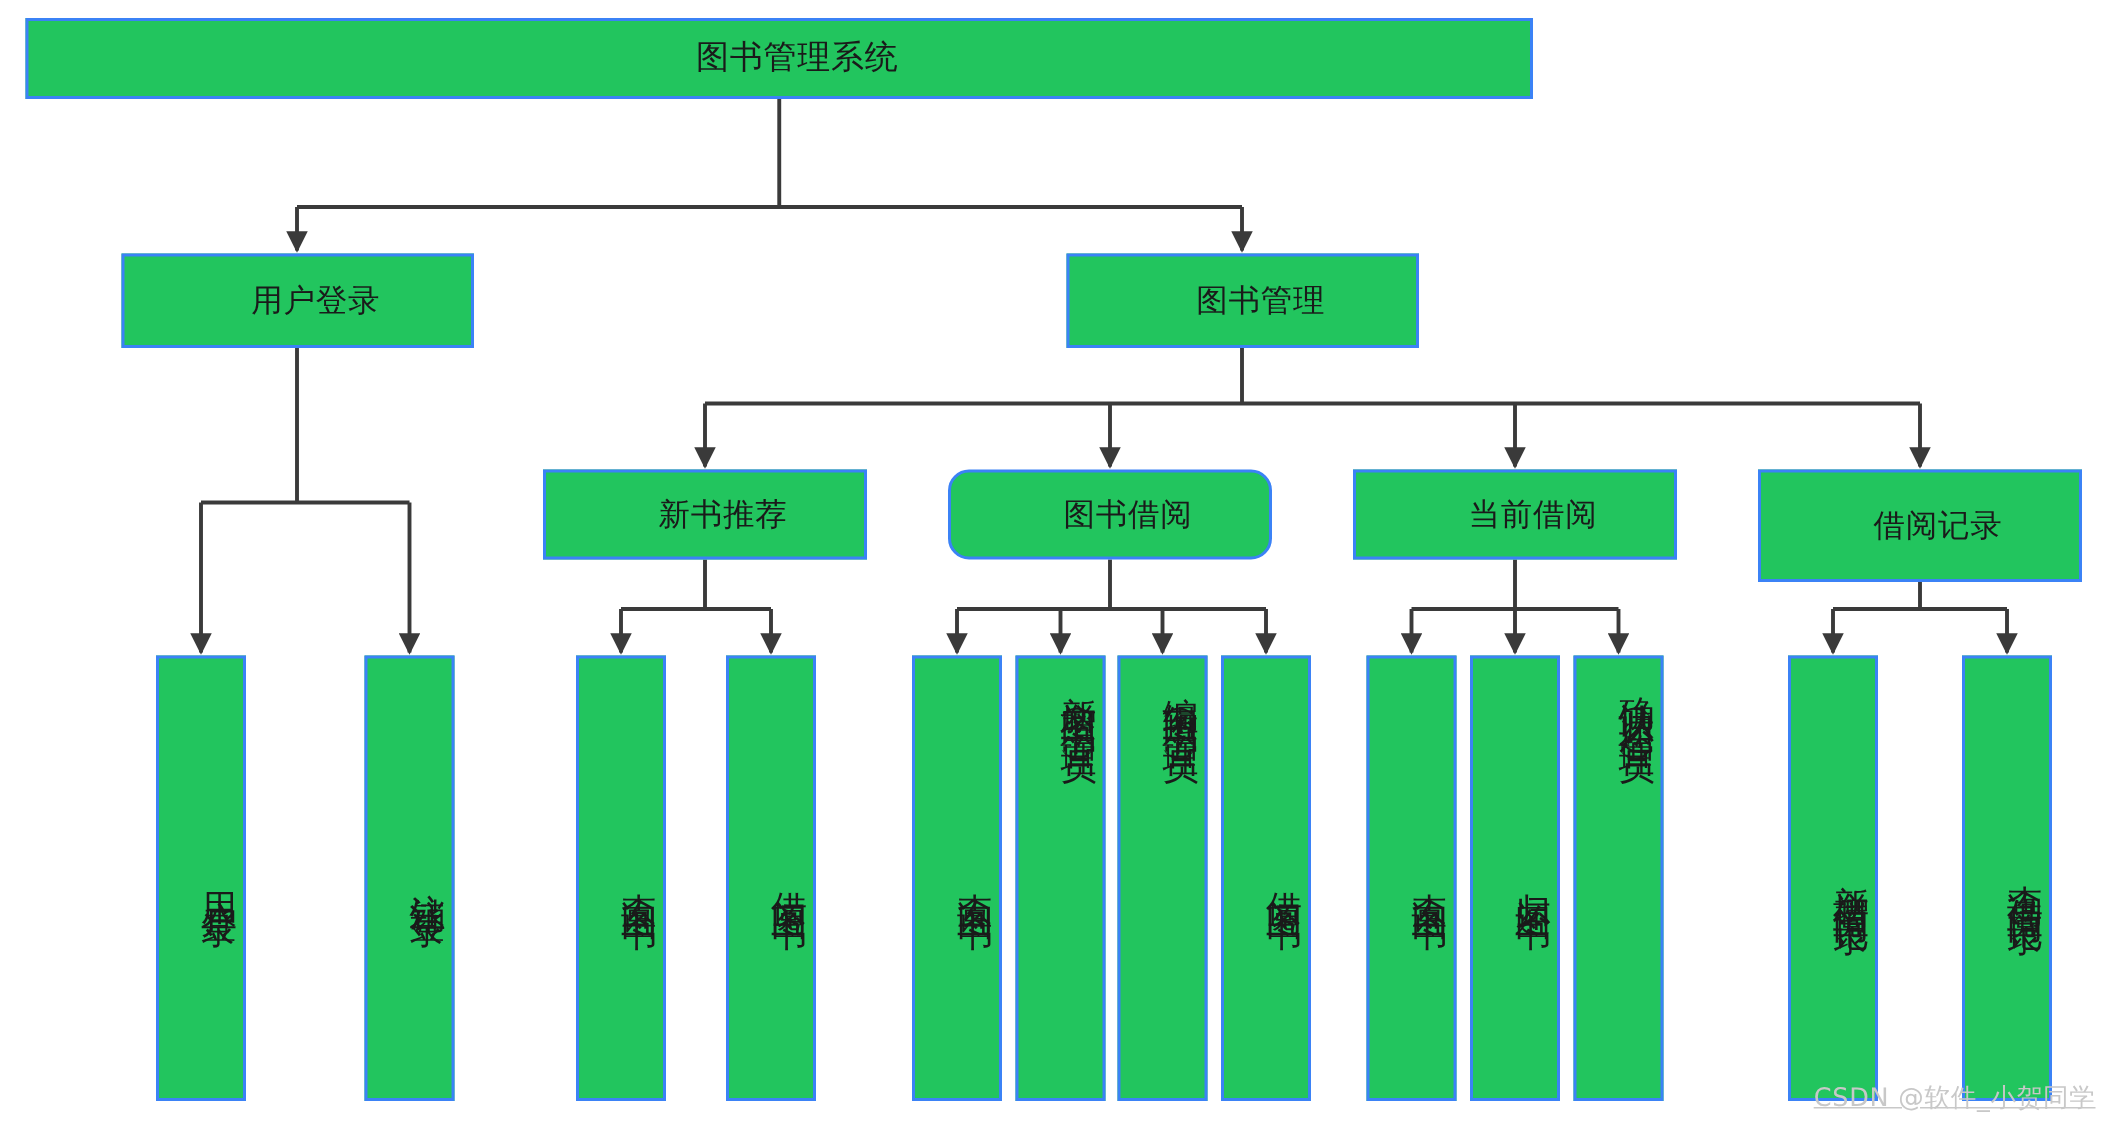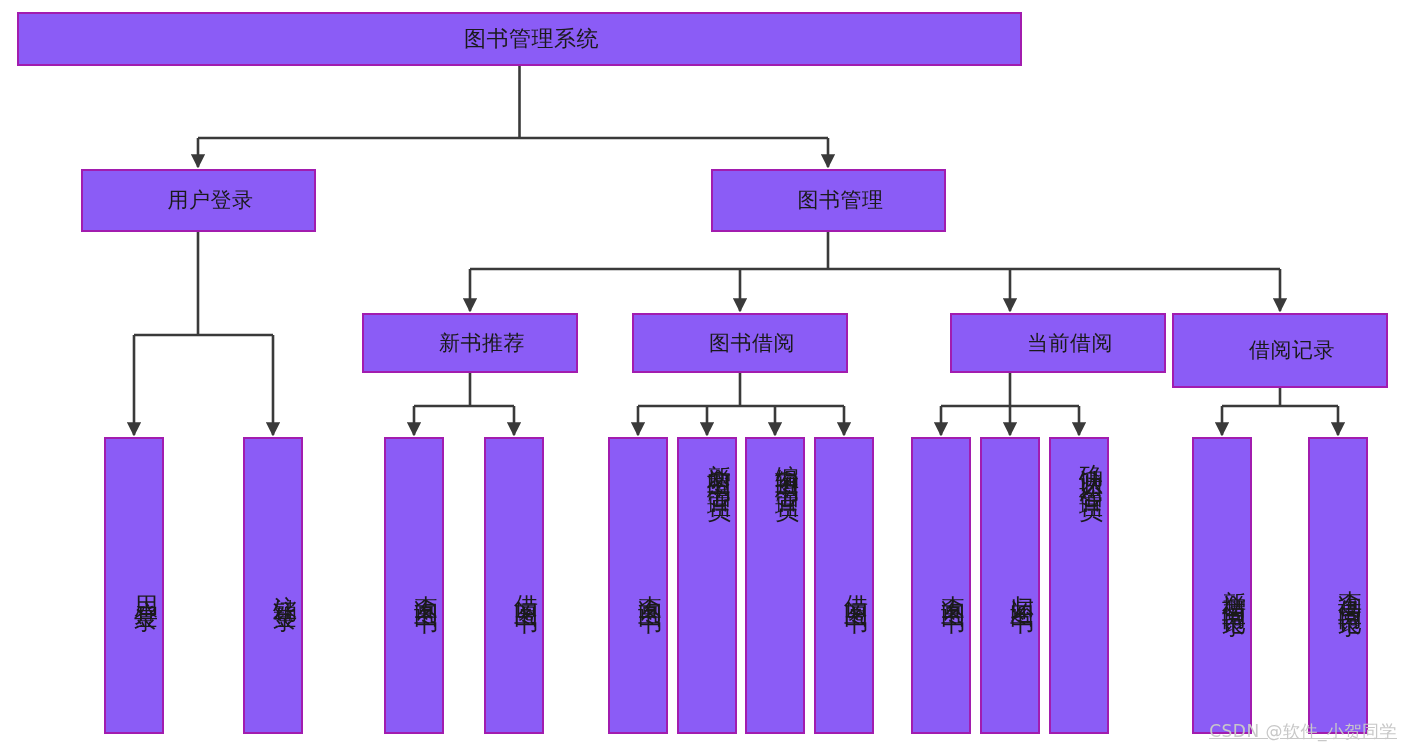--- a/index.html
+++ b/index.html
@@ -9,22 +9,22 @@
     font-family:"DejaVu Sans","Liberation Sans",sans-serif;
     overflow:hidden;
   }
   #canvas{position:relative;width:1405px;height:747px;}
 
   svg.edges{position:absolute;left:0;top:0;width:1405px;height:747px;pointer-events:none;}
 
   .node{
     position:absolute;
     box-sizing:border-box;
-    background:#8b5cf6;
-    border:2px solid #a21caf;
+    background:#22c55e;
+    border:2px solid #3b82f6;
     display:flex;
     align-items:center;
     justify-content:center;
     color:#1a1a1a;
     padding-left:24px;
   }
   .node .lbl{
     display:block;
     text-align:center;
     line-height:1.18;
@@ -129,24 +129,24 @@
   <div class="node h-node" style="left:81px;top:169px;width:235px;height:63px;">
     <span class="lbl">用户登录</span>
   </div>
   <div class="node h-node" style="left:711px;top:169px;width:235px;height:63px;">
     <span class="lbl">图书管理</span>
   </div>
 
   <div class="node h-node" style="left:362px;top:313px;width:216px;height:60px;">
     <span class="lbl">新书推荐</span>
   </div>
-  <div class="node h-node" style="left:632px;top:313px;width:216px;height:60px;">
+  <div class="node h-node" style="left:632px;top:313px;width:216px;height:60px;border-radius:14px;">
     <span class="lbl">图书借阅</span>
   </div>
-  <div class="node h-node" style="left:902px;top:313px;width:216px;height:60px;margin-left:48px;">
+  <div class="node h-node" style="left:902px;top:313px;width:216px;height:60px;">
     <span class="lbl">当前借阅</span>
   </div>
   <div class="node h-node" style="left:1172px;top:313px;width:216px;height:75px;">
     <span class="lbl">借阅记录</span>
   </div>
 
   <div class="node leaf center-text" style="left:104px;top:437px;width:60px;height:297px;">
     <span class="lbl">用户登录</span>
   </div>
   <div class="node leaf center-text" style="left:243px;top:437px;width:60px;height:297px;">

